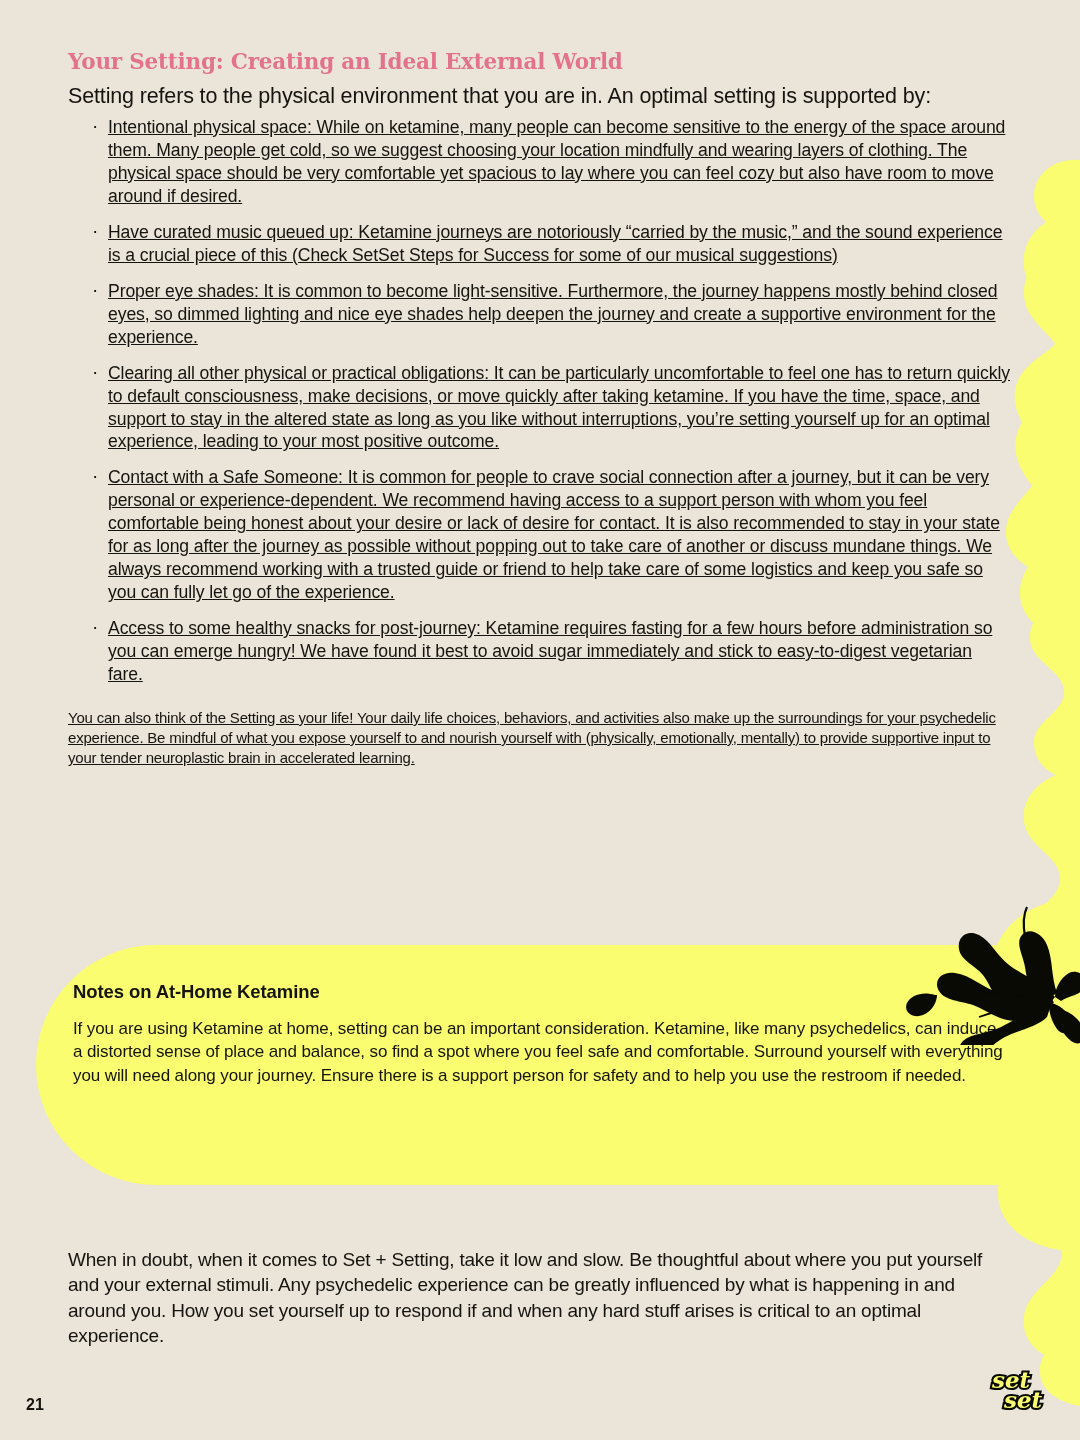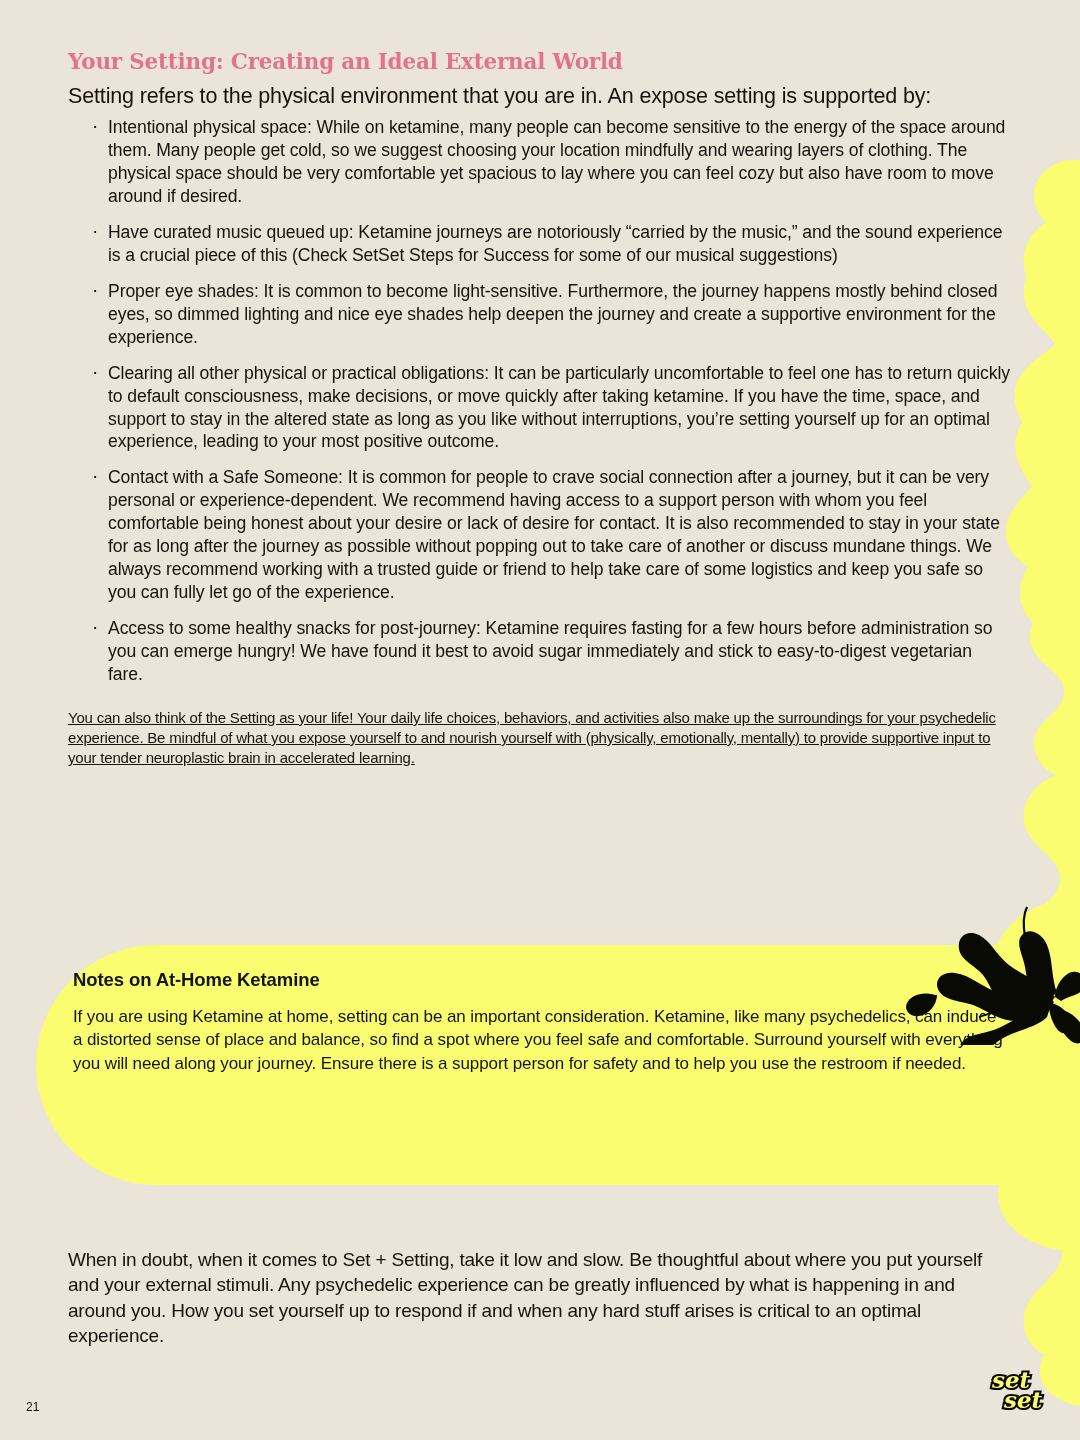--- a/index.html
+++ b/index.html
@@ -66,20 +66,21 @@
     margin: 4px 0 0 0;
     padding: 0 0 0 22px;
   }
   ul.bullets > li {
     position: relative;
     font-size: 17.6px;
     line-height: 1.305;
     padding-left: 18px;
     margin-bottom: 13px;
     letter-spacing: -0.1px;
+    text-decoration: underline;
   }
   ul.bullets > li:last-child { margin-bottom: 0; }
   ul.bullets > li::before {
     content: "\00B7";
     position: absolute;
     left: 2px;
     top: -2px;
     font-size: 19px;
     line-height: 1.3;
     color: #16140F;
@@ -101,21 +102,21 @@
     top: 945px;
     width: 1044px;
     height: 240px;
     background: #F9FD6F;
     border-radius: 120px 0 0 120px;
     z-index: 1;
   }
   .callout-inner {
     position: absolute;
     left: 37px;
-    top: 24px;
+    top: 36px;
     width: 935px;
   }
   .callout-title {
     font-size: 18.5px;
     font-weight: bold;
     margin: 0 0 14px 0;
     letter-spacing: -0.1px;
   }
   .callout-body {
     font-size: 17px;
@@ -145,22 +146,22 @@
     line-height: 1.33;
     letter-spacing: -0.2px;
     z-index: 2;
   }
 
   
   .page-number {
     position: absolute;
     left: 26px;
     bottom: 26px;
-    font-size: 12px;
-    font-weight: normal;
+    font-size: 16px;
+    font-weight: bold;
     z-index: 4;
   }
   .logo {
     position: absolute;
     right: 24px;
     bottom: 22px;
     width: 72px;
     height: 56px;
     z-index: 5;
   }
@@ -194,21 +195,21 @@
                C50,474 86,492 90,520 C94,548 62,560 60,590 C58,622 92,642 120,640 Z"></path>
       <path d="M120,900 C70,896 30,930 30,978 C30,1030 86,1048 88,1092 C90,1134 40,1148 38,1190
                C36,1232 82,1254 120,1250 Z"></path>
     </g>
   </svg>
 
   <div class="content">
 
     <h1 class="section-heading">Your Setting: Creating an Ideal External World</h1>
 
-    <p class="lead">Setting refers to the physical environment that you are in. An expose setting is supported by:</p>
+    <p class="lead">Setting refers to the physical environment that you are in. An optimal setting is supported by:</p>
 
     <ul class="bullets">
       <li>Intentional physical space: While on ketamine, many people can become sensitive to the energy of the space around them. Many people get cold, so we suggest choosing your location mindfully and wearing layers of clothing. The physical space should be very comfortable yet spacious to lay where you can feel cozy but also have room to move around if desired.</li>
       <li>Have curated music queued up: Ketamine journeys are notoriously “carried by the music,” and the sound experience is a crucial piece of this (Check SetSet Steps for Success for some of our musical suggestions)</li>
       <li>Proper eye shades: It is common to become light-sensitive. Furthermore, the journey happens mostly behind closed eyes, so dimmed lighting and nice eye shades help deepen the journey and create a supportive environment for the experience.</li>
       <li>Clearing all other physical or practical obligations: It can be particularly uncomfortable to feel one has to return quickly to default consciousness, make decisions, or move quickly after taking ketamine. If you have the time, space, and support to stay in the altered state as long as you like without interruptions, you’re setting yourself up for an optimal experience, leading to your most positive outcome.</li>
       <li>Contact with a Safe Someone: It is common for people to crave social connection after a journey, but it can be very personal or experience-dependent. We recommend having access to a support person with whom you feel comfortable being honest about your desire or lack of desire for contact. It is also recommended to stay in your state for as long after the journey as possible without popping out to take care of another or discuss mundane things. We always recommend working with a trusted guide or friend to help take care of some logistics and keep you safe so you can fully let go of the experience.</li>
       <li>Access to some healthy snacks for post-journey: Ketamine requires fasting for a few hours before administration so you can emerge hungry! We have found it best to avoid sugar immediately and stick to easy-to-digest vegetarian fare.</li>
     </ul>
 

